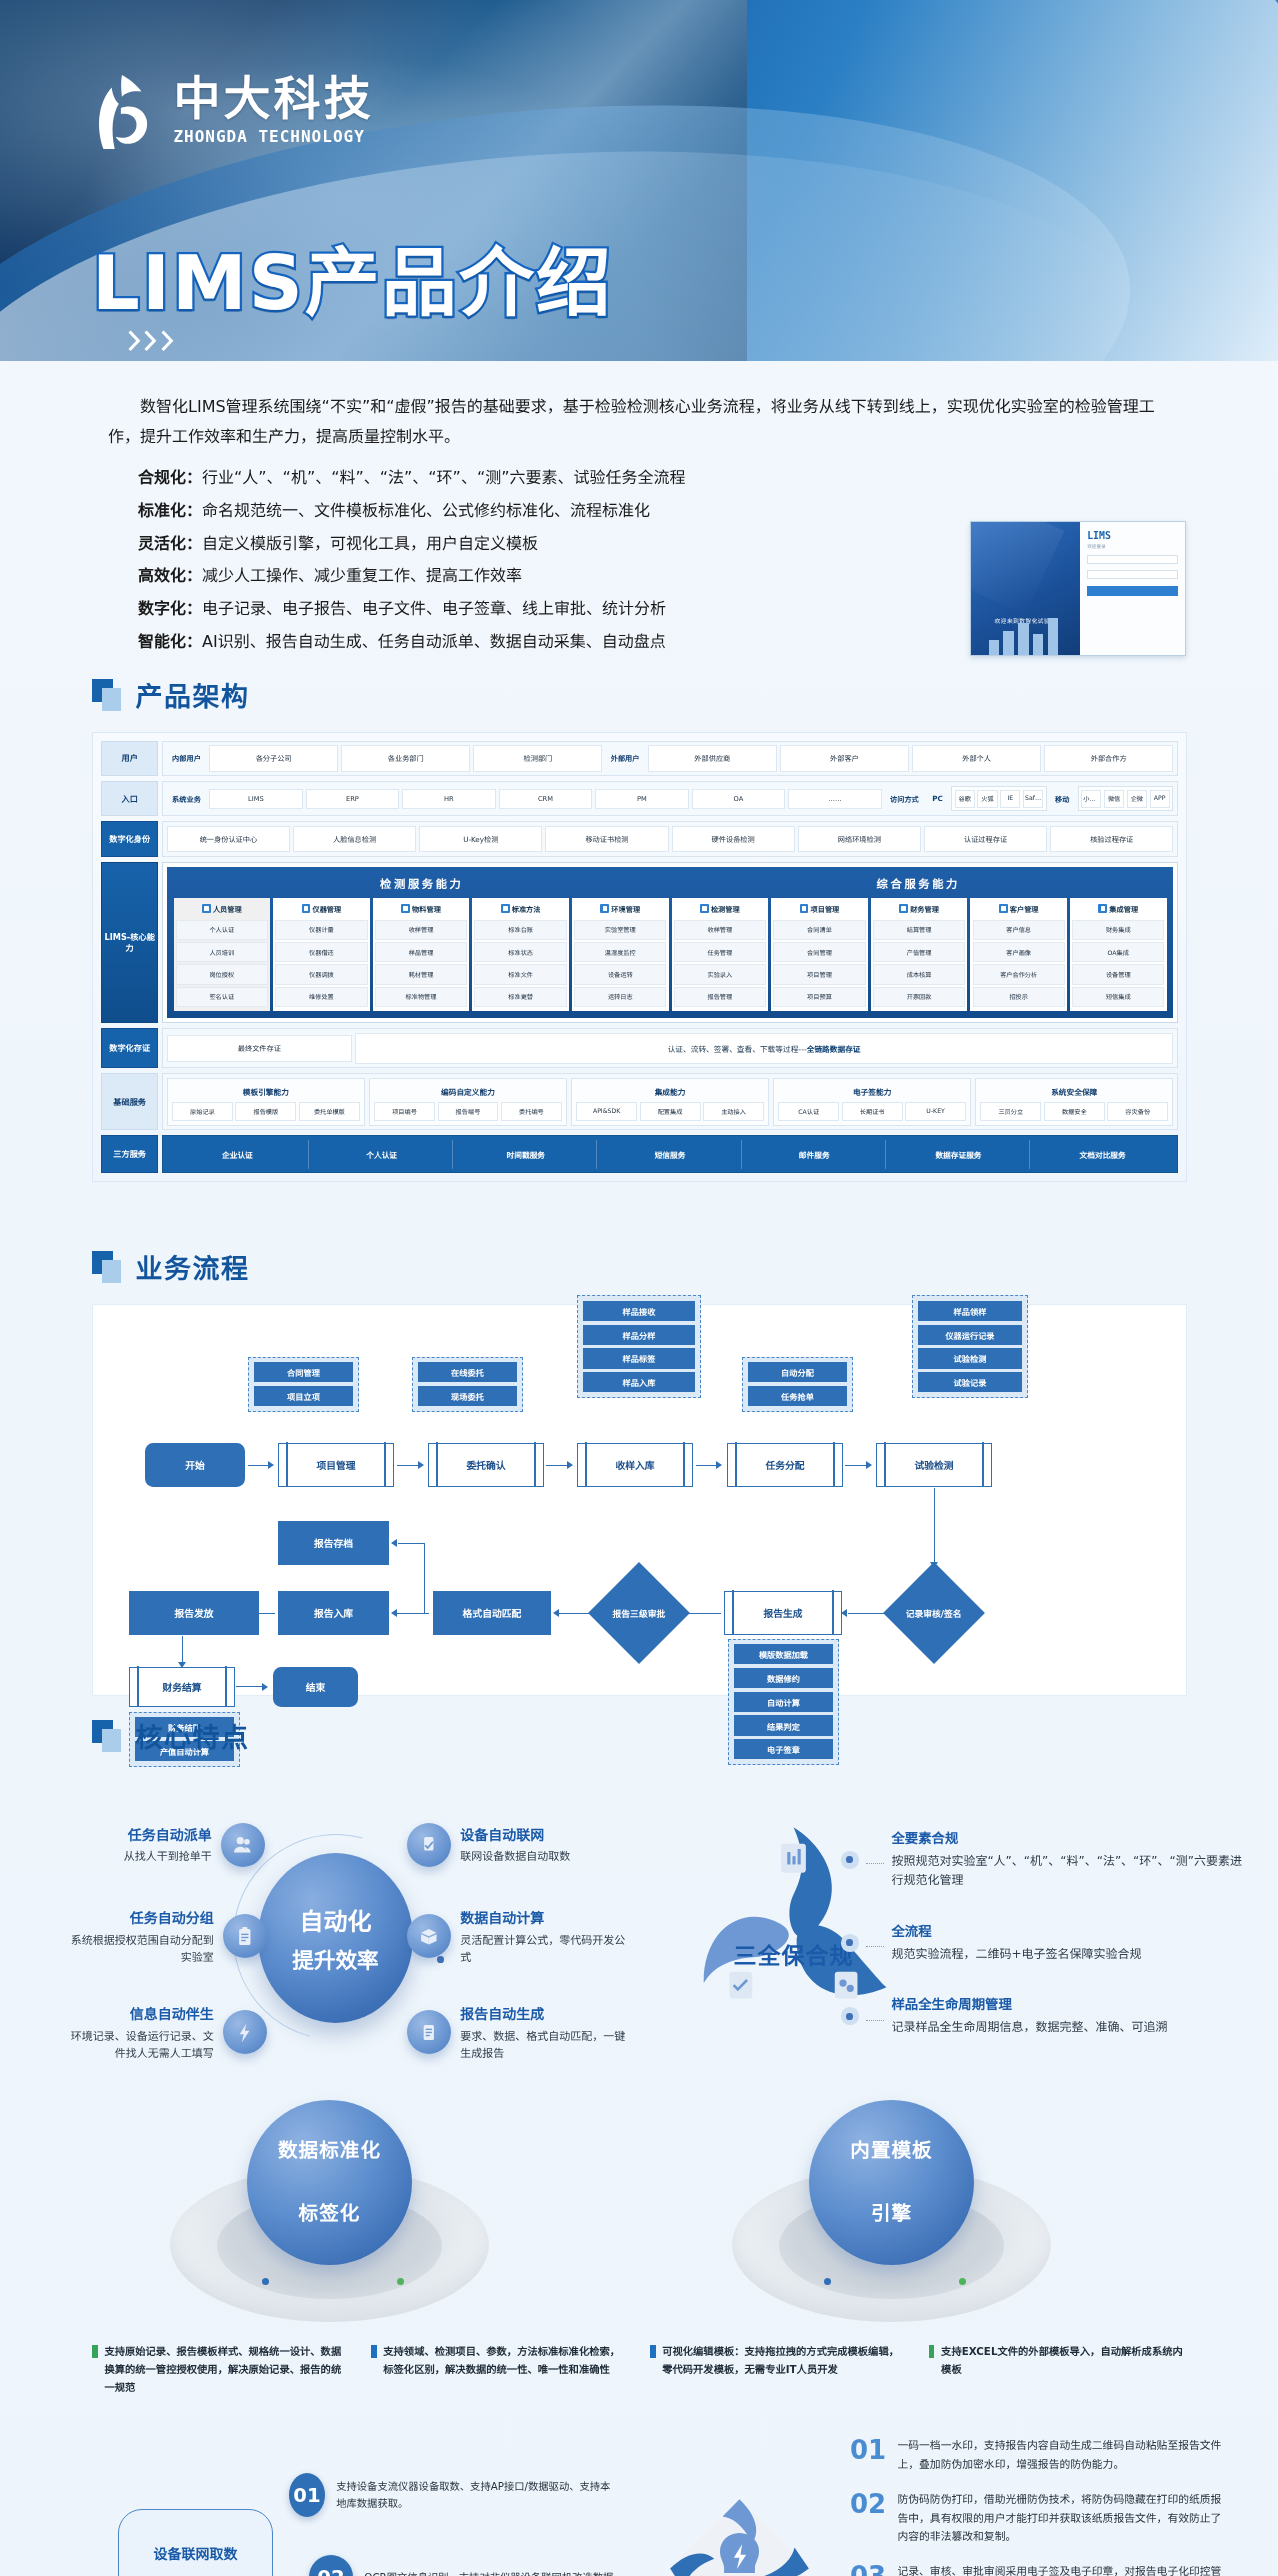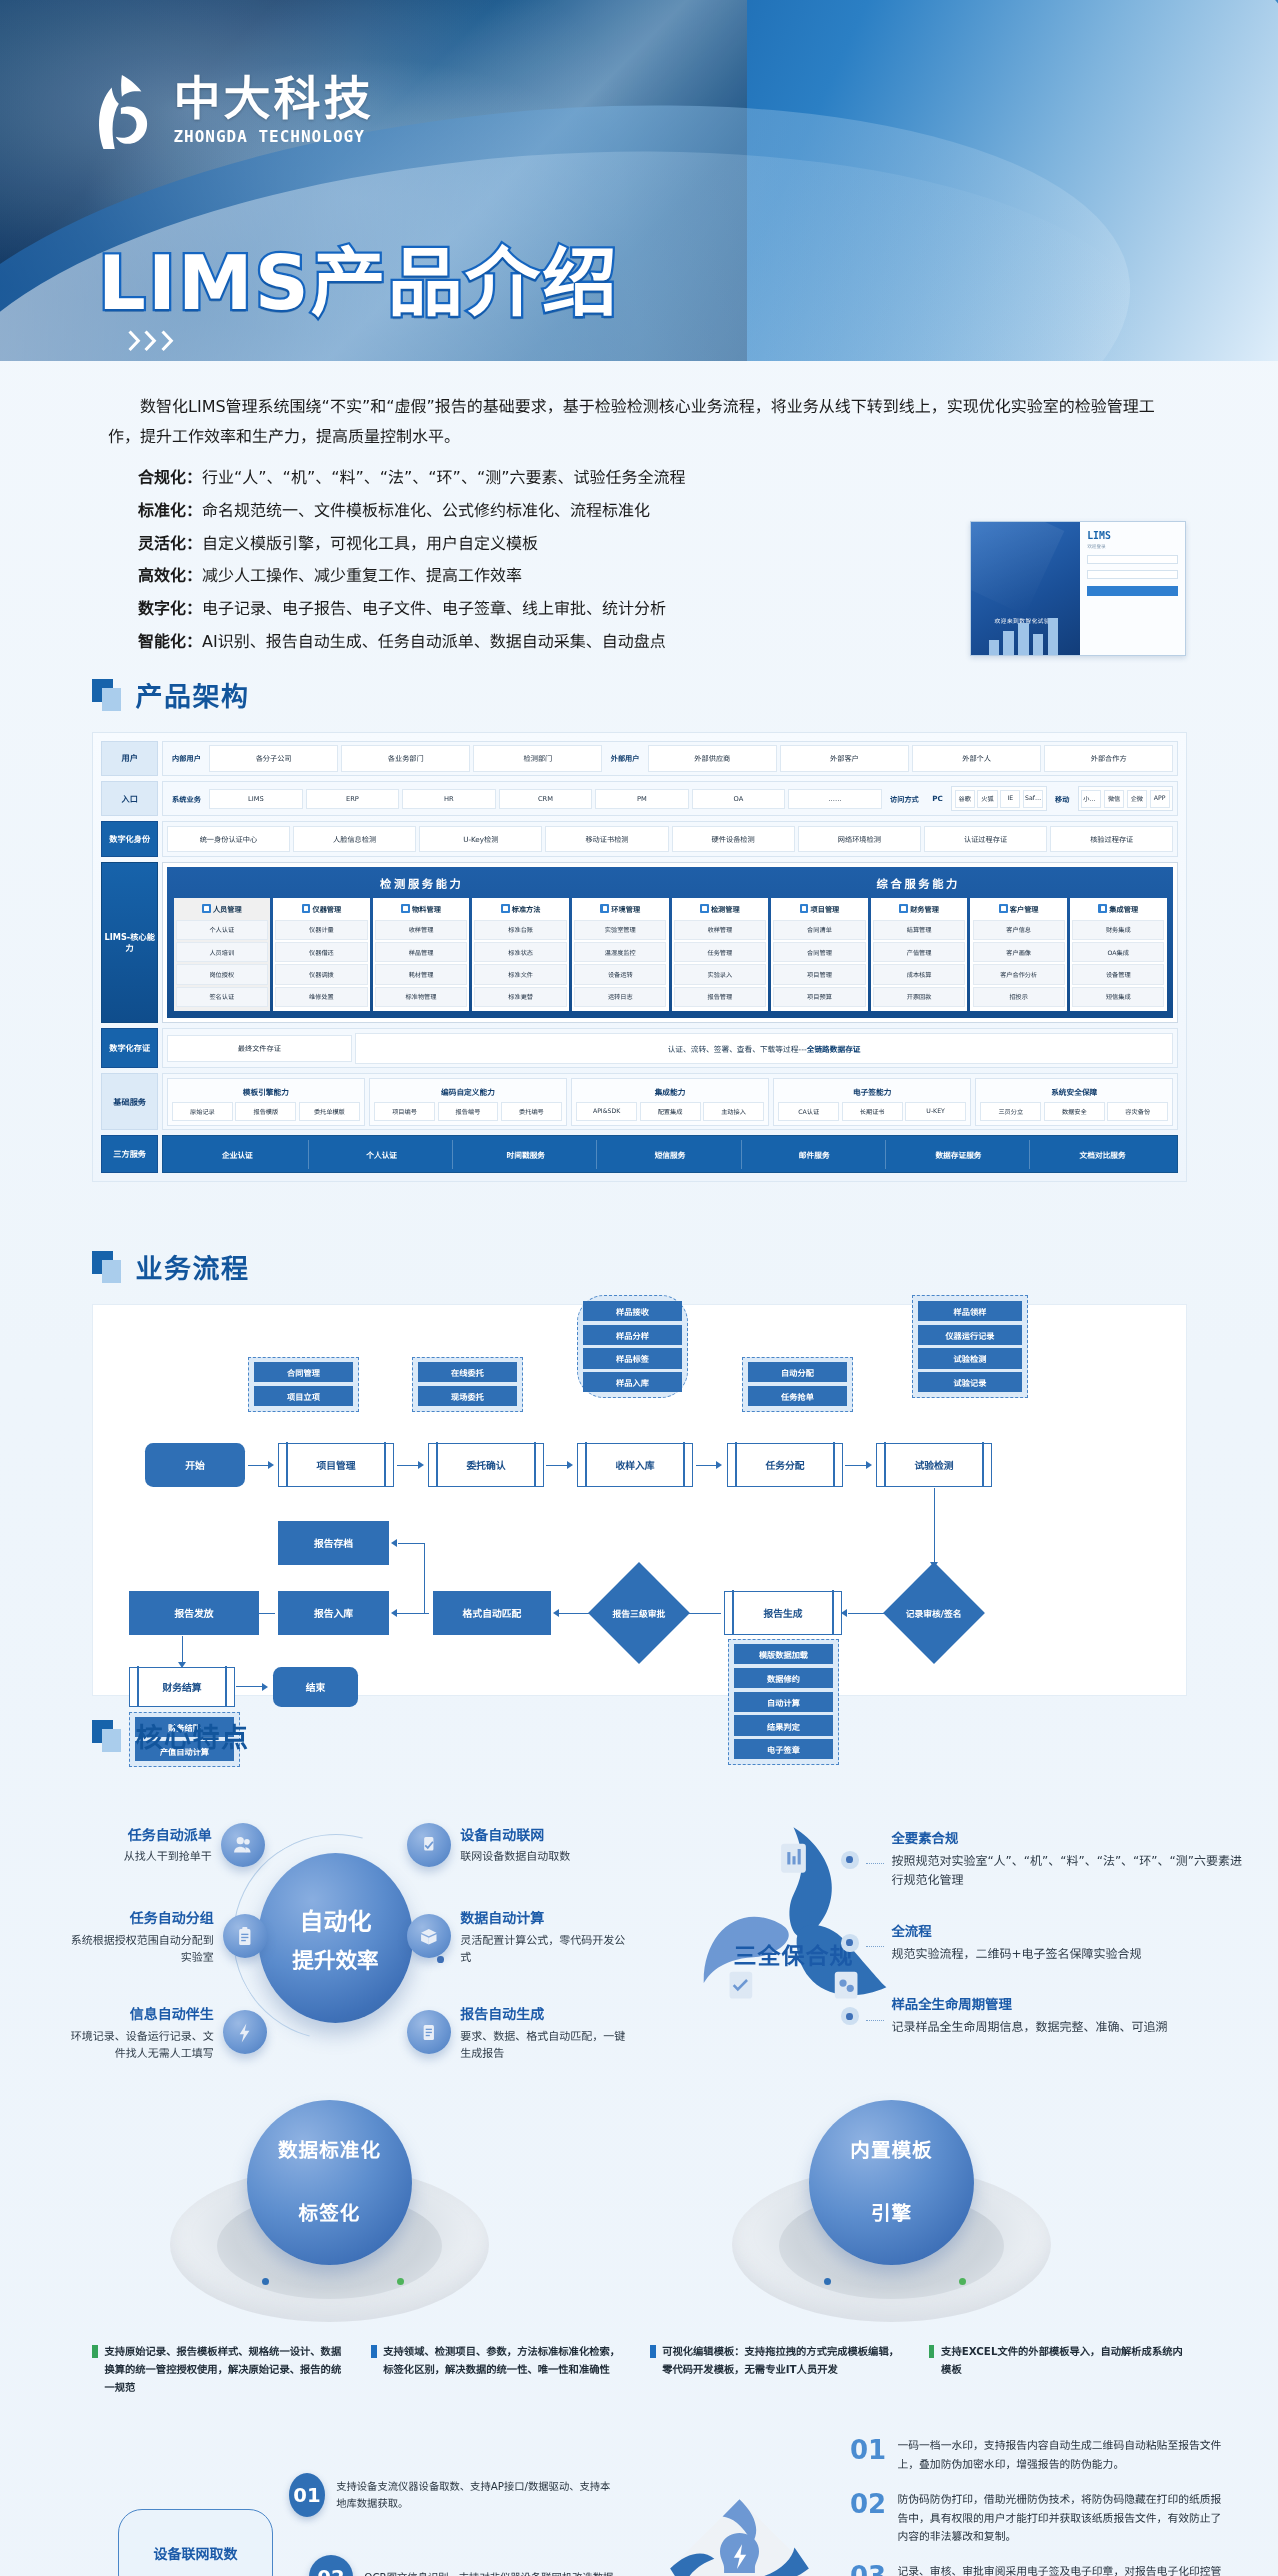--- a/index.html
+++ b/index.html
@@ -40,21 +40,21 @@
 
   .logo-wrap { position:absolute; left:92px; top:72px; display:flex; align-items:center; gap:13.4px; z-index:6; }
   .logo-mark { width:68px; height:77px; position:relative; flex:0 0 auto; }
   .logo-mark svg { width:100%; height:100%; display:block; }
   .logo-text { display:flex; flex-direction:column; }
   .logo-cn { font-size:47px; font-weight:700; color:#fff; letter-spacing:3.1px; line-height:1.02;
              font-family:"DejaVu Sans","Liberation Sans",sans-serif; text-shadow:0 1px 2.6px rgba(0,0,0,.25); }
   .logo-en { font-size:16px; font-weight:700; color:#fff; letter-spacing:1px; margin-top:3.1px;
              font-family:"DejaVu Sans Mono","Liberation Mono",monospace; }
 
-  .hero-title { position:absolute; left:98px; top:222px; z-index:6;
+  .hero-title { position:absolute; left:92px; top:222px; z-index:6;
     font-size:75px; font-weight:700; letter-spacing:2.1px; color:#ffffff;
     font-family:"DejaVu Sans","Liberation Sans",sans-serif;
     -webkit-text-stroke: 4.6px #1565c0; paint-order: stroke fill;
     text-shadow: 0 3.1px 0 rgba(13,71,136,.35); }
   .hero-chevrons { position:absolute; left:128px; top:330px; z-index:6; display:flex; gap:3.1px; }
   .hero-chevrons span { display:block; width:13.4px; height:21.6px; }
   .hero-chevrons svg { width:100%; height:100%; }
 
   
   .intro { position:absolute; left:0; top:361px; width:1279px; }
@@ -624,21 +624,21 @@
     <div class="flow-canvas">
 
       <div class="fgroup" style="left:155px; top:52px; width:111px;">
         <div class="fchip">合同管理</div>
         <div class="fchip">项目立项</div>
       </div>
       <div class="fgroup" style="left:319px; top:52px; width:111px;">
         <div class="fchip">在线委托</div>
         <div class="fchip">现场委托</div>
       </div>
-      <div class="fgroup" style="left:484px; top:-9.3px; width:111px;border-radius:27px;">
+      <div class="fgroup" style="left:484px; top:-9.3px; width:124px;">
         <div class="fchip">样品接收</div>
         <div class="fchip">样品分样</div>
         <div class="fchip">样品标签</div>
         <div class="fchip">样品入库</div>
       </div>
       <div class="fgroup" style="left:649px; top:52px; width:111px;">
         <div class="fchip">自动分配</div>
         <div class="fchip">任务抢单</div>
       </div>
       <div class="fgroup" style="left:819px; top:-9.3px; width:116px;">

